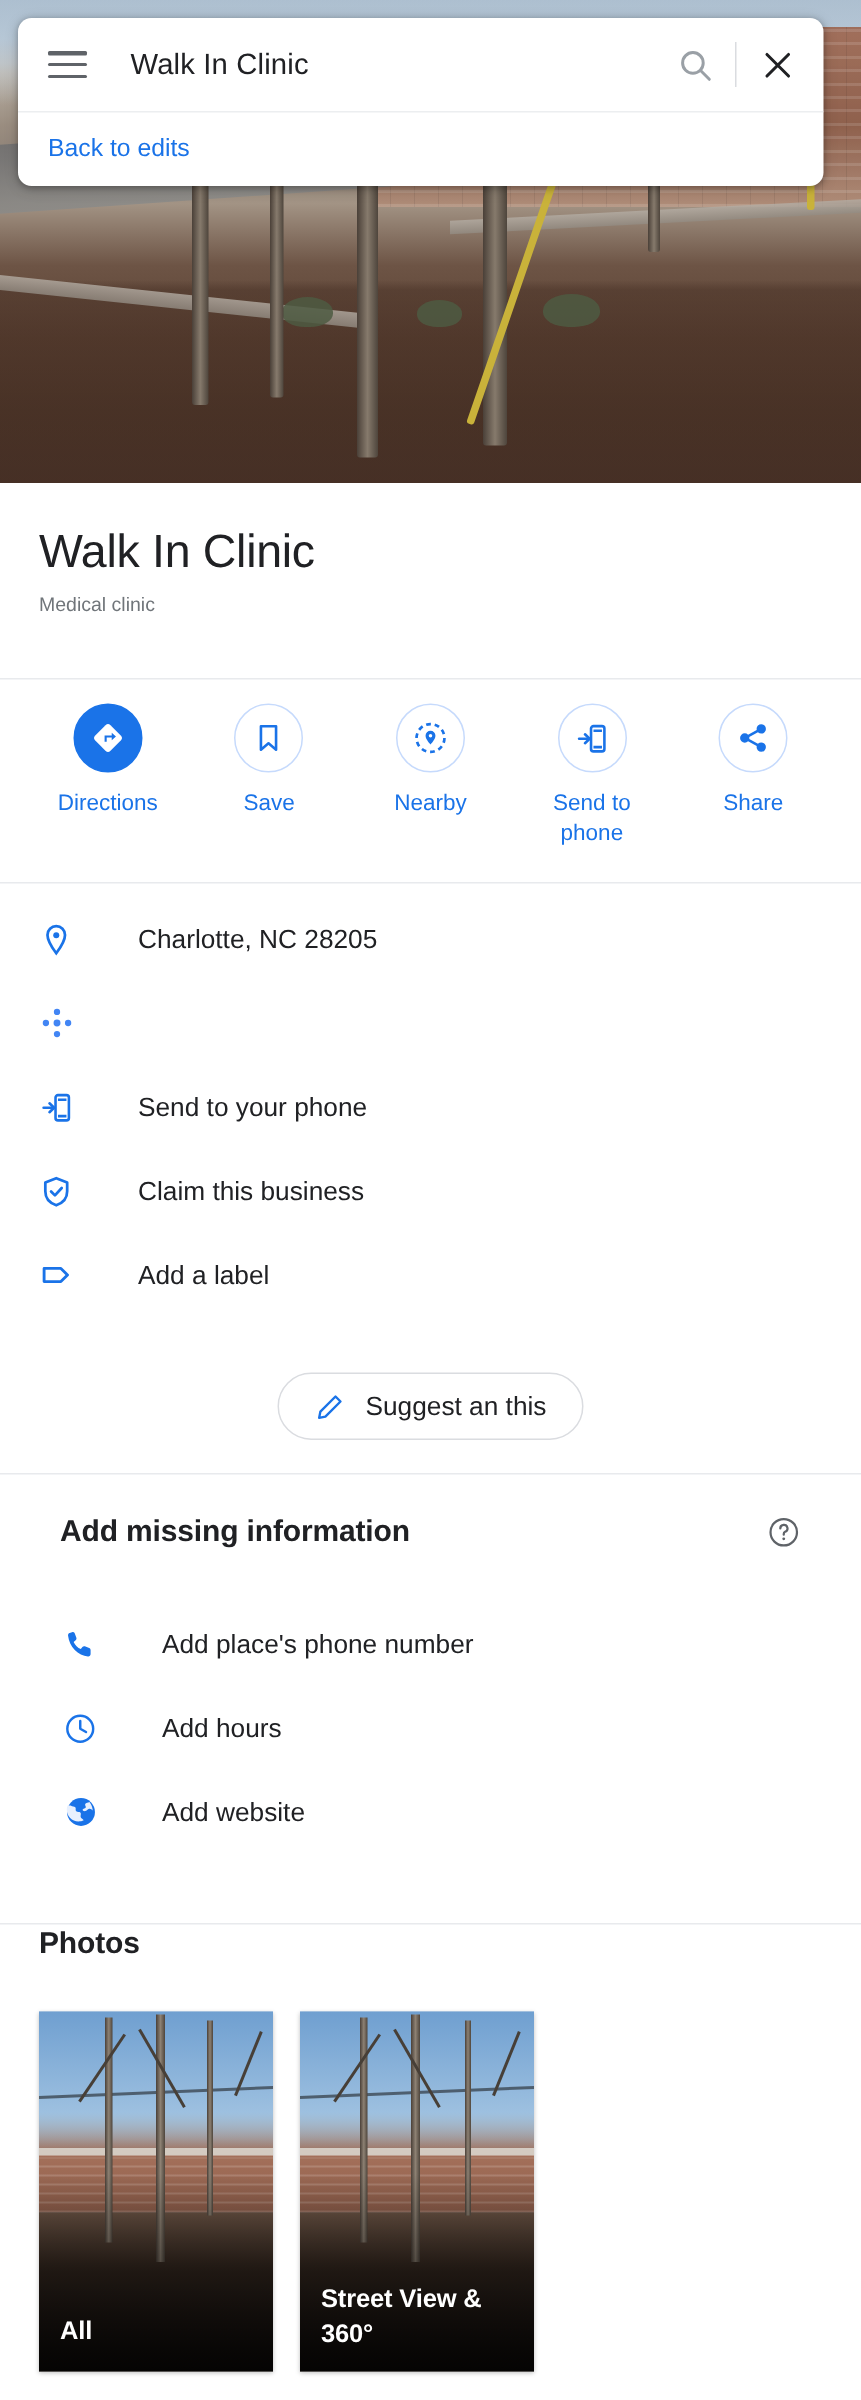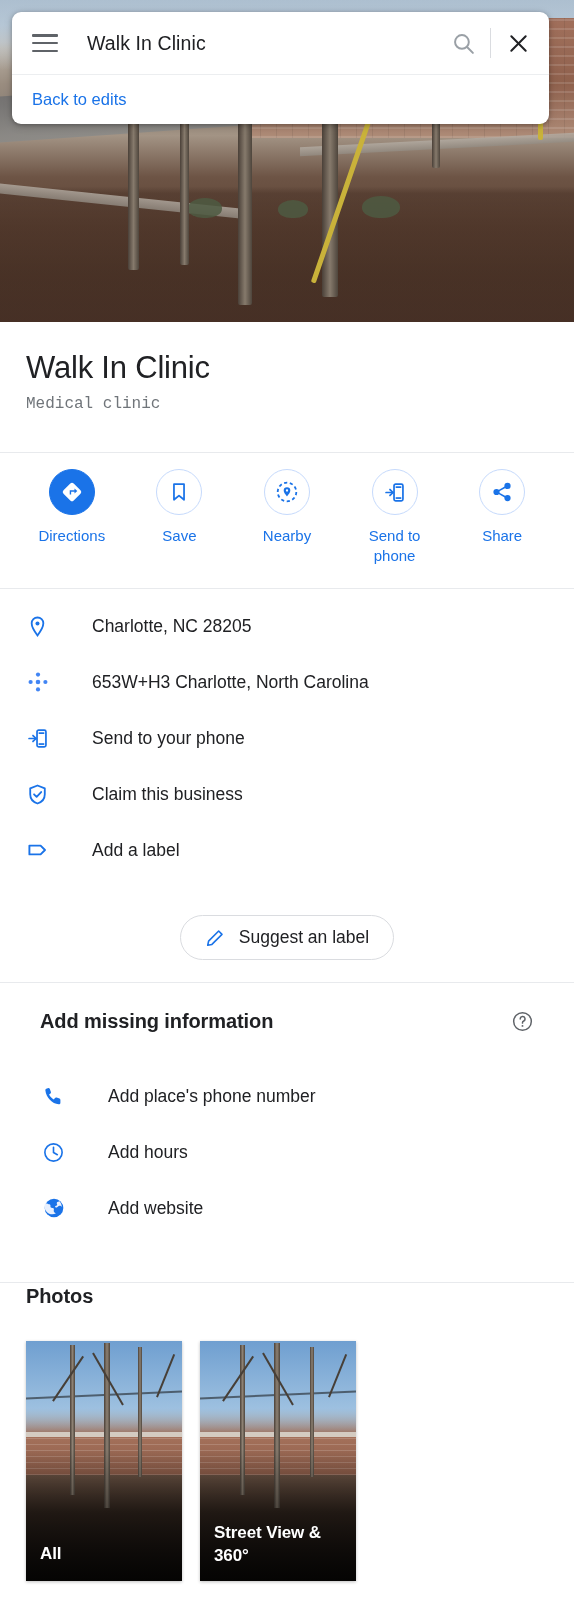--- a/index.html
+++ b/index.html
@@ -84,21 +84,21 @@
   .search-text { flex: 1; margin-left: 29px; font-size: 19.5px; color: #202124; letter-spacing: .1px; white-space: nowrap; }
   .icon-btn { width: 46px; height: 46px; display: flex; align-items: center; justify-content: center; cursor: pointer; flex: 0 0 auto; }
   .vdiv { width: 1px; height: 30px; background: #dadce0; flex: 0 0 auto; margin: 0 4px; }
   .card-sep { height: 1px; background: #eceef0; }
   .back-row { height: 49px; display: flex; align-items: center; padding-left: 20px; }
   .back-link { font-size: 16.5px; color: #1a73e8; cursor: pointer; }
 
   
   .title-block { position: absolute; left: 0; top: 322px; width: 574px; padding: 28px 26px 0; }
   .place-title { font-size: 31px; font-weight: 400; color: #202124; letter-spacing: -.2px; line-height: 1.15; }
-  .place-cat { margin-top: 9px; font-size: 16px; color: #70757a; font-family: Liberation Mono, monospace; }
+  .place-cat { margin-top: 9px; font-size: 13px; color: #70757a; }
 
   .divider { position: absolute; left: 0; width: 574px; height: 1px; background: #e8eaed; }
 
   
   .actions { position: absolute; left: 0; top: 453px; width: 574px; display: flex; padding: 16px 18px 0; }
   .action { flex: 1; display: flex; flex-direction: column; align-items: center; cursor: pointer; }
   .action-circle {
     width: 46px; height: 46px; border-radius: 50%;
     border: 1px solid #c6dafc; display: flex; align-items: center; justify-content: center;
     background: #fff;
@@ -304,21 +304,20 @@
     <div class="info-row">
       <div class="info-icon">
         <svg width="24" height="24" viewBox="0 0 24 24" fill="#4285f4">
           <circle cx="12" cy="4.6" r="2.1"></circle>
           <circle cx="12" cy="12" r="2.3"></circle>
           <circle cx="4.6" cy="12" r="2.1"></circle>
           <circle cx="19.4" cy="12" r="2.1"></circle>
           <circle cx="12" cy="19.4" r="2.1"></circle>
         </svg>
       </div>
-      <div class="info-text">653W+H3 Charlotte, North Carolina</div>
     </div>
 
     <div class="info-row">
       <div class="info-icon">
         <svg width="23" height="23" viewBox="0 0 24 24" fill="none" stroke="#1a73e8" stroke-width="1.8">
           <rect x="11.5" y="3.2" width="9.3" height="17.6" rx="1.7"></rect>
           <line x1="13.2" y1="6.4" x2="19.1" y2="6.4"></line>
           <line x1="13.2" y1="17.8" x2="19.1" y2="17.8"></line>
           <line x1="3.2" y1="12" x2="10" y2="12" stroke-linecap="round"></line>
           <polyline points="7.3,8.9 10.5,12 7.3,15.1" stroke-linecap="round" stroke-linejoin="round"></polyline>
@@ -345,21 +344,21 @@
       </div>
       <div class="info-text">Add a label</div>
     </div>
   </div>
 
   <div class="suggest-wrap">
     <div class="suggest-pill">
       <svg width="20" height="20" viewBox="0 0 24 24" fill="none" stroke="#1a73e8" stroke-width="1.9" stroke-linejoin="round">
         <path d="M16.4 3.6l4 4L8.3 19.7l-5 1 1-5z"></path>
       </svg>
-      <span class="suggest-label">Suggest an label</span>
+      <span class="suggest-label">Suggest an this</span>
     </div>
   </div>
 
   <div class="divider" style="top:982px;"></div>
 
   <div class="missing-head">
     <div class="section-title">Add missing information</div>
     <div style="display:flex;align-items:center;">
       <svg width="23" height="23" viewBox="0 0 24 24" fill="none" stroke="#5f6368" stroke-width="1.55">
         <circle cx="12" cy="12" r="9.2"></circle>

